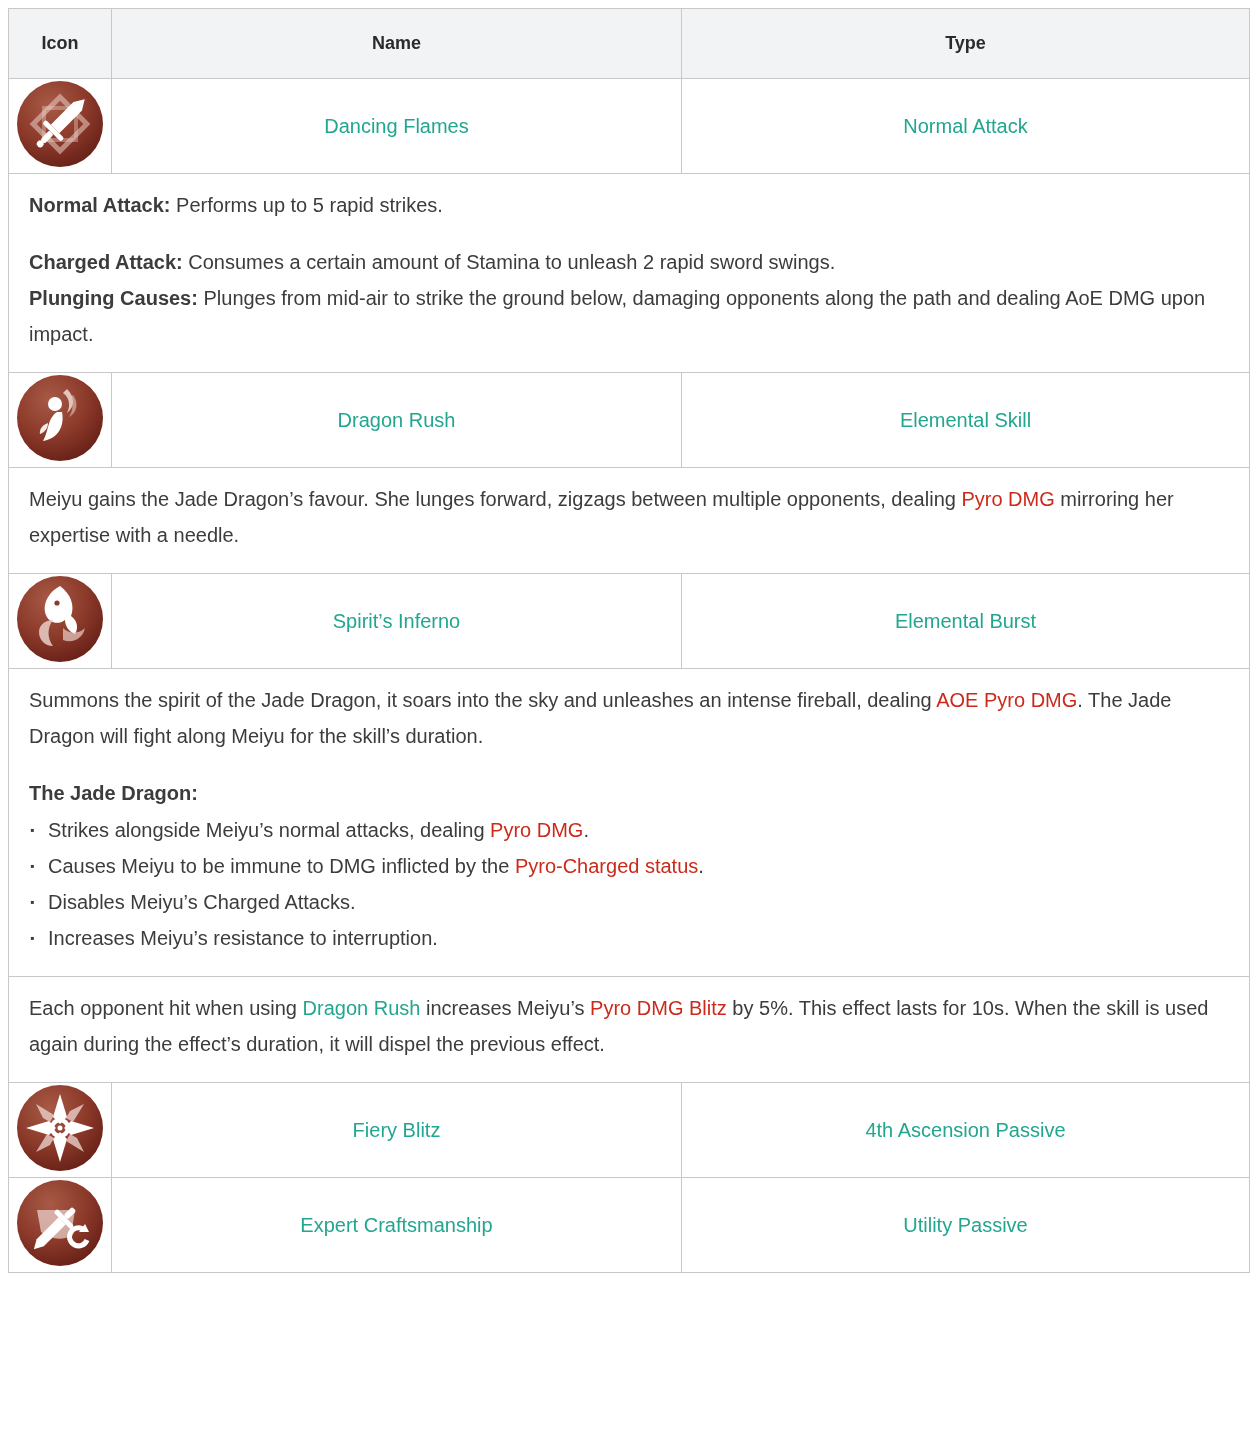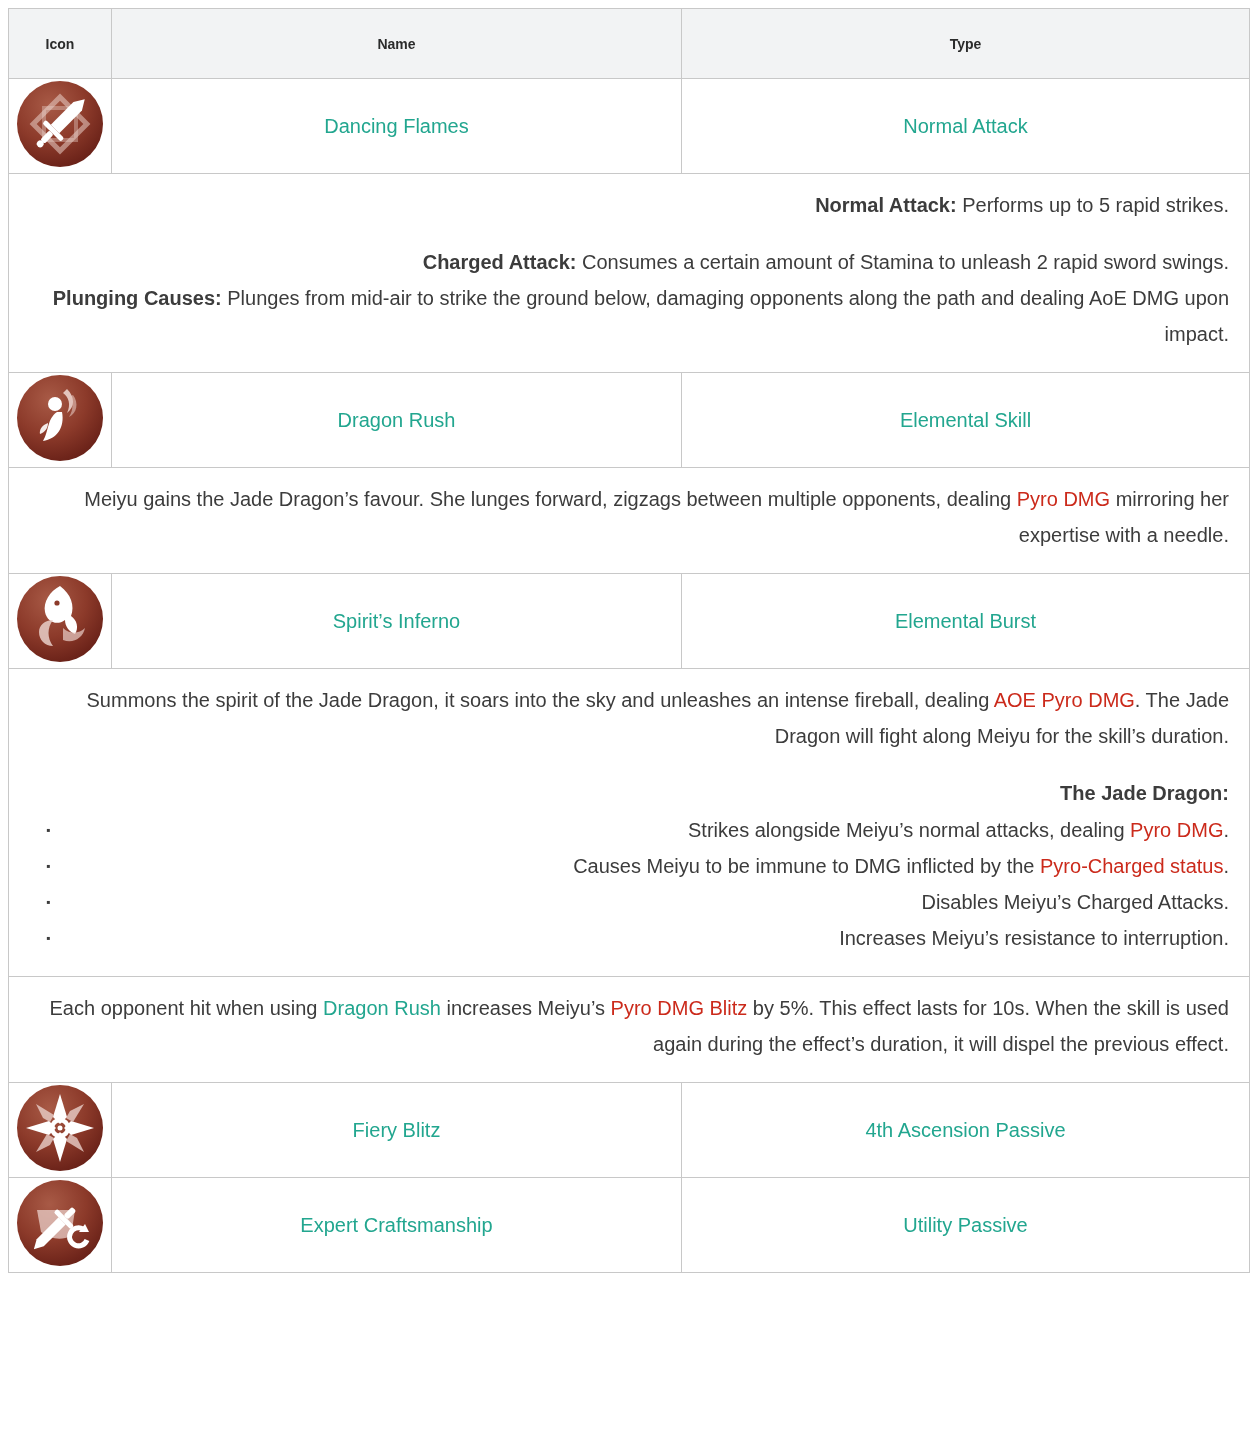--- a/index.html
+++ b/index.html
@@ -20,21 +20,21 @@
   table.talent-table{
     width:100%;
     border-collapse:collapse;
     table-layout:fixed;
   }
   .talent-table th,.talent-table td{
     border:1px solid var(--border);
   }
   .talent-table thead th{
     background:var(--header-bg);
-    font-size:14px;
+    font-size:18px;
     font-weight:bold;
     color:#2b2b2b;
     height:70px;
     text-align:center;
     vertical-align:middle;
   }
   col.c-icon{width:103px;}
   col.c-name{width:570px;}
   col.c-type{width:568px;}
 
@@ -49,25 +49,24 @@
     vertical-align:middle;
     font-size:20px;
   }
   a.wlink{
     color:var(--teal);
     text-decoration:none;
     cursor:pointer;
     text-align:center;
   }
   td.desc-cell{
-    padding:13px 20px 20px 36px;
+    padding:13px 20px 20px 20px;
     font-size:20px;
     line-height:36px;
     vertical-align:top;
-    text-align:right;
   }
   .desc-cell p{margin:0 0 21px 0;}
   .desc-cell p:last-child{margin-bottom:0;}
   .desc-cell p.gap-before{margin-top:16px;}
   .desc-cell p.compact{margin-bottom:1px;}
   .desc-cell ul{margin:0;padding:0;list-style:none;}
   .desc-cell li{position:relative;padding-left:19px;margin:0;}
   .desc-cell li::before{
     content:"▪";
     position:absolute;left:1px;top:0;

